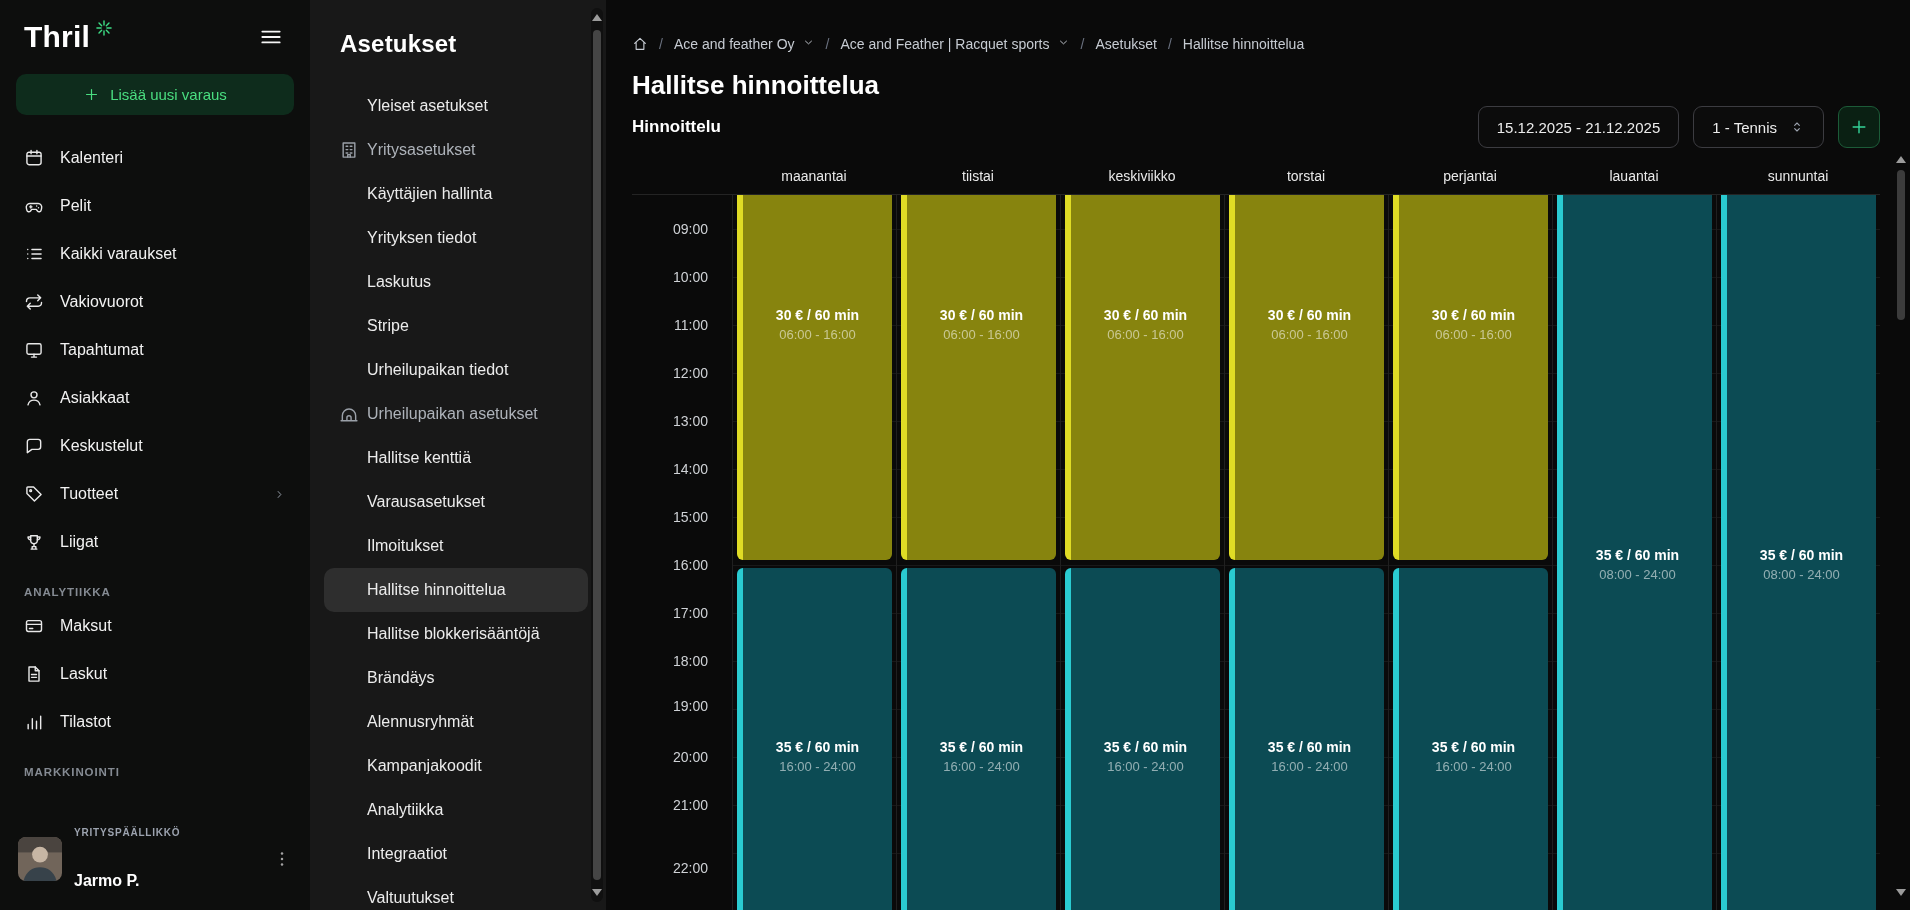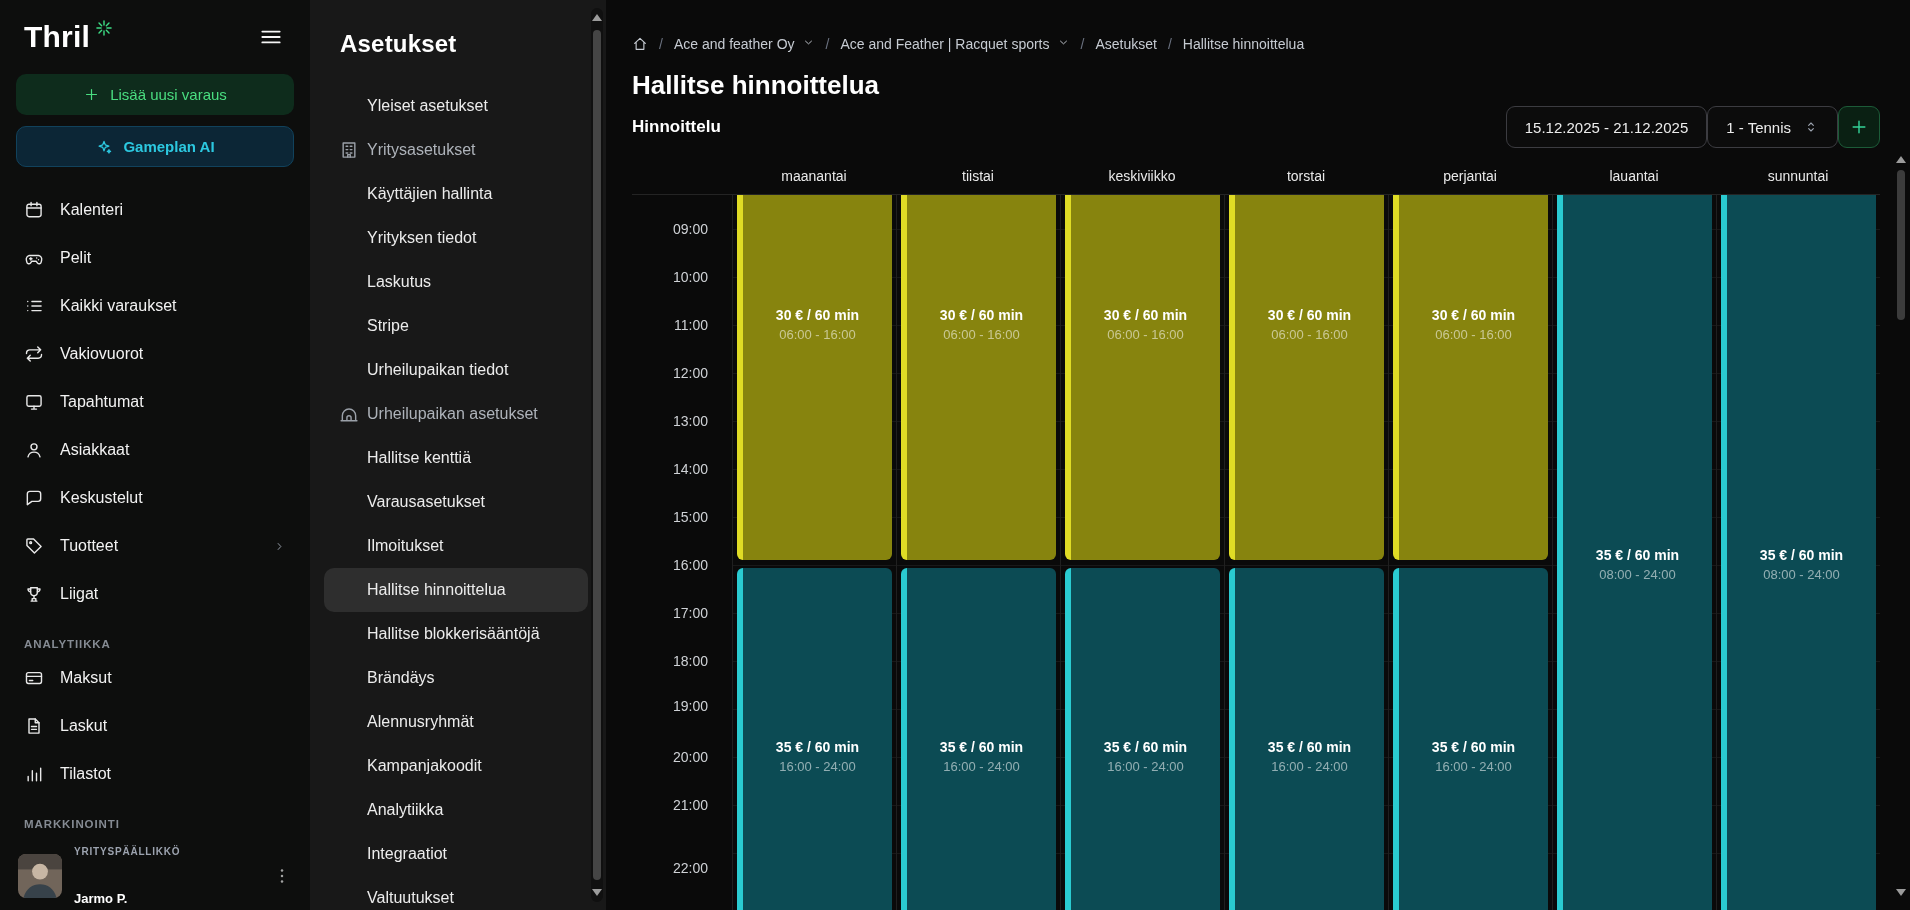--- a/index.html
+++ b/index.html
@@ -30,21 +30,21 @@
   .side-item{height:48px;display:flex;align-items:center;gap:16px;padding:0 24px;font-size:16px;font-weight:500;color:#f2f2f2;cursor:pointer;}
   .side-item .icon{color:#e8e8e8;}
   .side-item .lbl{white-space:nowrap;}
   .side-item .chev{margin-left:auto;color:#9ca3af;}
   .side-section{margin:20px 24px 4px;font-size:11.5px;font-weight:700;letter-spacing:.9px;color:#858b93;}
   .side-user{margin-top:auto;display:flex;align-items:center;gap:12px;padding:12px 18px 20px 18px;cursor:pointer;}
   .avatar{width:44px;height:44px;border-radius:8px;overflow:hidden;flex:0 0 auto;}
   .avatar svg{width:100%;height:100%;display:block;}
   .user-meta{display:flex;flex-direction:column;gap:2px;}
   .user-meta .role{font-size:10px;letter-spacing:.8px;color:#9ca3af;font-weight:600;}
-  .user-meta .name{font-size:13px;font-weight:600;color:#fff;margin-top:32px;}
+  .user-meta .name{font-size:16px;font-weight:600;color:#fff;margin-top:32px;}
   .kebab{margin-left:auto;width:20px;height:20px;color:#a3a3a3;cursor:pointer;}
 
   
   .settings{width:296px;min-width:296px;background:#181818;padding:30px 18px 0 14px;position:relative;overflow:hidden;}
   .settings h2{font-size:24px;font-weight:700;margin-left:16px;letter-spacing:.2px;}
   .settings-list{margin-top:26px;display:flex;flex-direction:column;}
   .s-item{height:44px;display:flex;align-items:center;font-size:16px;font-weight:500;color:#ececec;
     padding-left:43px;position:relative;border-radius:10px;cursor:pointer;white-space:nowrap;}
   .s-item.group{color:#aeb3ba;}
   .s-item.group .icon{position:absolute;left:15px;color:#9aa0a8;}
@@ -64,21 +64,21 @@
 
   
   .main{flex:1;display:flex;flex-direction:column;padding:0 30px 0 26px;position:relative;background:#0a0a0a;overflow:hidden;}
   .breadcrumb{margin-top:34px;display:flex;align-items:center;gap:11px;font-size:14px;color:#c6cbd2;height:20px;}
   .crumb{display:flex;align-items:flex-start;gap:7px;cursor:pointer;}
   .crumb .icon{color:#c6cbd2;}
   .sep{color:#6b7280;}
   .page-title{margin-top:16px;font-size:26px;font-weight:700;height:30px;line-height:30px;}
   .toolbar{margin-top:6px;display:flex;align-items:center;justify-content:space-between;height:42px;}
   .toolbar-left{font-size:17px;font-weight:600;}
-  .toolbar-right{display:flex;align-items:flex-end;border-radius:7px;}
+  .toolbar-right{display:flex;align-items:flex-end;gap:14px;border-radius:7px;}
   .btn-outline{height:42px;border:1px solid #3c3c41;border-radius:9px;color:#ececec;font-size:15px;font-weight:500;
     padding:0 18px;display:flex;align-items:center;gap:12px;cursor:pointer;background:#0c0c0c;}
   .btn-outline .icon{color:#9ca3af;}
   .btn-add{width:42px;height:42px;border:1px solid #1c5b38;border-radius:9px;background:#0a2013;color:#34d399;
     display:flex;align-items:center;justify-content:center;cursor:pointer;}
   .btn-add .icon{width:20px;height:20px;}
 
   
   .calendar{margin-top:12px;flex:1;display:flex;flex-direction:column;overflow:hidden;}
   .cal-head{display:flex;height:34px;}
@@ -122,29 +122,20 @@
     </div>
 
     <div class="sidebar-actions">
       <button class="btn-new">
         <span class="icon">
             <svg viewBox="0 0 24 24" fill="none" stroke="currentColor" stroke-width="1.7" stroke-linecap="round" stroke-linejoin="round">
               <path d="M12 5v14M5 12h14"></path>
             </svg>
           </span>
         <span>Lisää uusi varaus</span>
-      </button>
-      <button class="btn-ai">
-        <span class="icon">
-            <svg viewBox="0 0 24 24" fill="none" stroke="currentColor" stroke-width="1.7" stroke-linecap="round" stroke-linejoin="round">
-              <path d="M12 4.5l1.7 4.6 4.8 1.7-4.8 1.7L12 17.1l-1.7-4.6-4.8-1.7 4.8-1.7z"></path>
-              <path d="M18.6 15.6l.6 1.6 1.6.6-1.6.6-.6 1.6-.6-1.6-1.6-.6 1.6-.6z"></path>
-            </svg>
-          </span>
-        <span>Gameplan AI</span>
       </button>
     </div>
 
     <nav class="side-menu">
         <div class="side-item">
           <span class="icon ">
             <svg viewBox="0 0 24 24" fill="none" stroke="currentColor" stroke-width="1.7" stroke-linecap="round" stroke-linejoin="round">
               <rect x="3.5" y="5" width="17" height="15" rx="2.5"></rect>
               <path d="M3.5 9.5h17M8.5 3v4M15.5 3v4"></path>
             </svg>

